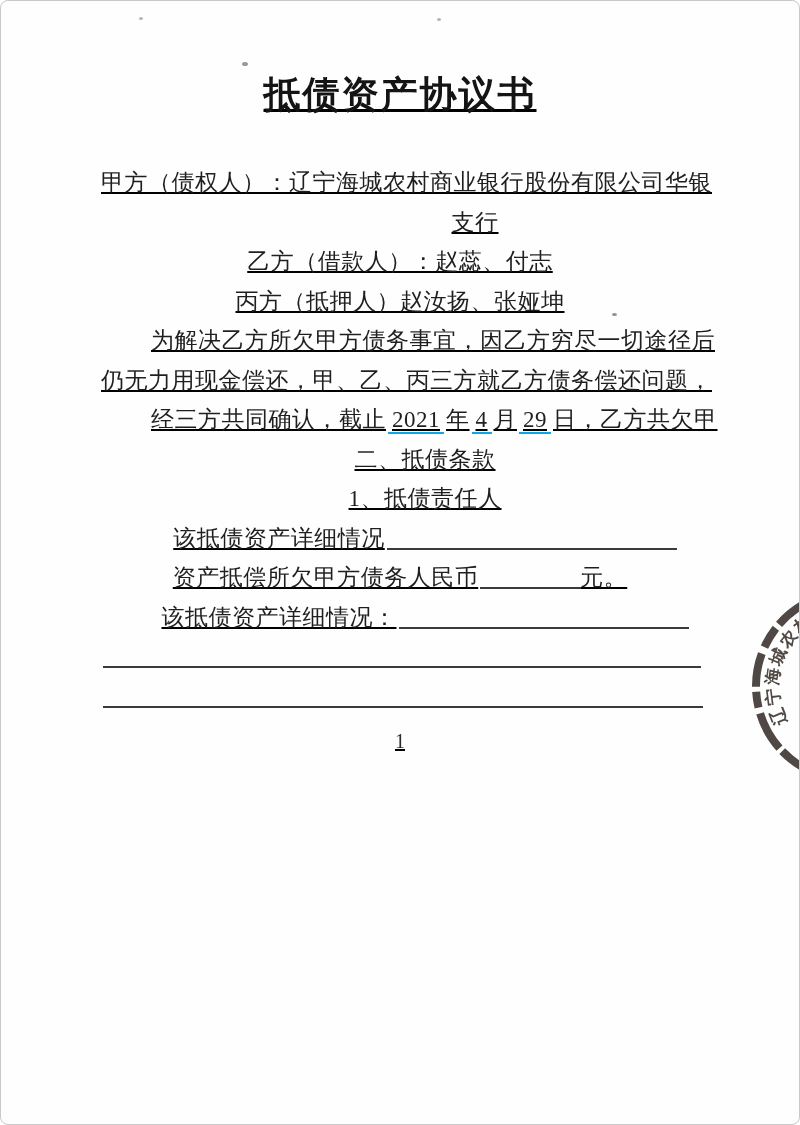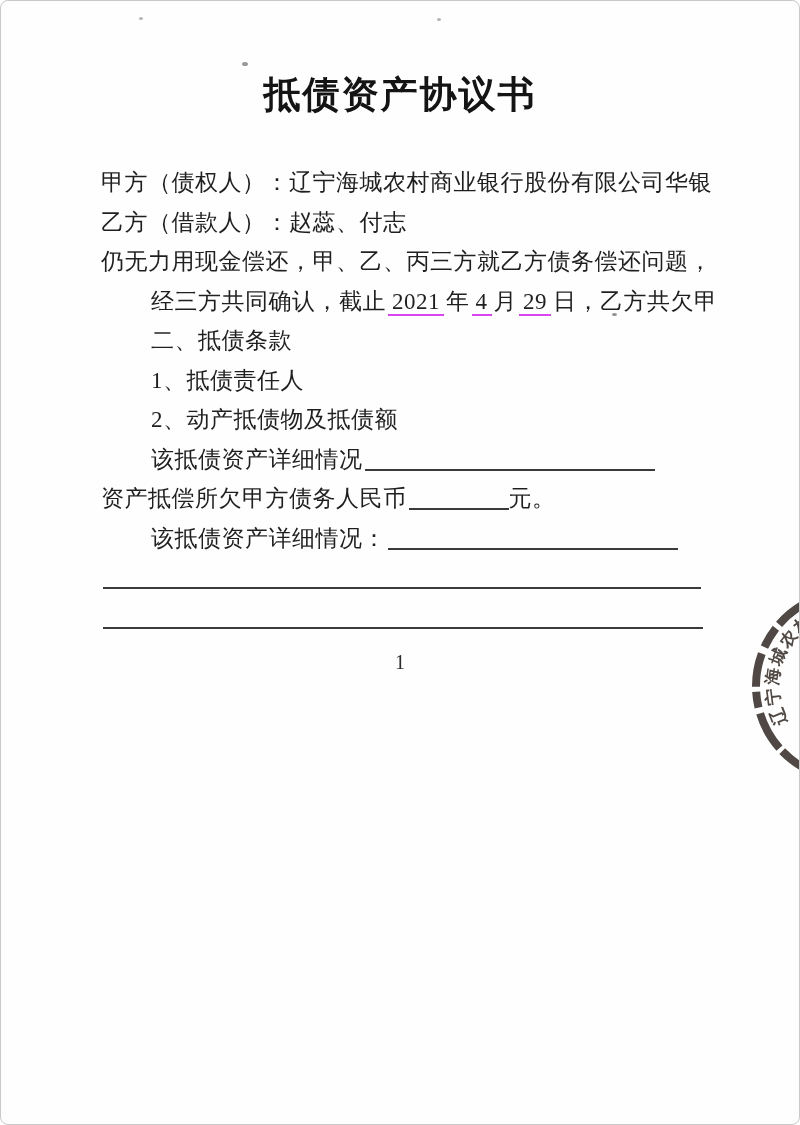--- a/index.html
+++ b/index.html
@@ -7,44 +7,45 @@
     position: relative;
     width: 800px;
     height: 1125px;
     box-sizing: border-box;
     background: #fefefe;
     border: 1px solid #c9c9c9;
     border-radius: 8px;
     overflow: hidden;
     font-family: "Liberation Serif", "DejaVu Serif", serif;
   }
-  .doc { padding: 0 100px; }
+  .doc { padding: 0 100px; text-decoration: underline; }
   h1.title {
     margin: 72px 0 0 0;
     text-align: center;
     font-size: 37px;
     line-height: 44px;
     font-weight: bold;
     letter-spacing: 2px;
     color: #141414;
   }
   .lines { margin-top: 46px; }
   .line {
     font-size: 23px;
     line-height: 39.5px;
     color: #1f1f1f;
     white-space: nowrap;
     letter-spacing: 0.5px;
+    text-align: center;
   }
   .ind-para { padding-left: 50px; }
   .ind-hang { padding-left: 150px; }
   .line:nth-child(20) { margin-top: 22px; }   
   .line:nth-child(21) { margin-top: 10px; }  
   .u {
-    border-bottom: 2px solid #d946ef;
+    border-bottom: 2px solid #0ea5e9;
     padding: 0 4px;
     margin: 0 2px;
   }
   .blank {
     display: inline-block;
     border-bottom: 2px solid #3a3a3a;
     height: 24px;
     vertical-align: -4px;
     margin-left: 2px;
   }
@@ -69,26 +70,28 @@
   .speck.s4 { left: 611px; top: 312px; width: 5px; height: 3px; background:#8f8f8f; }
 </style>
 </head>
 <body>
 
 <div class="page">
   <div class="doc">
     <h1 class="title">抵债资产协议书</h1>
     <div class="lines">
         <div class="line"><span>甲方（债权人）：辽宁海城农村商业银行股份有限公司华银</span></div>
+        <div class="line ind-hang"><span>支行</span></div>
         <div class="line"><span>乙方（借款人）：赵蕊、付志</span></div>
+        <div class="line"><span>丙方（抵押人）赵汝扬、张娅坤</span></div>
+        <div class="line ind-para"><span>为解决乙方所欠甲方债务事宜，因乙方穷尽一切途径后</span></div>
         <div class="line"><span>仍无力用现金偿还，甲、乙、丙三方就乙方债务偿还问题，</span></div>
         <div class="line ind-para"><span>经三方共同确认，截止</span><span class="u">2021</span><span>年</span><span class="u">4</span><span>月</span><span class="u">29</span><span>日，乙方共欠甲</span></div>
         <div class="line ind-para"><span>二、抵债条款</span></div>
         <div class="line ind-para"><span>1、抵债责任人</span></div>
-        <div class="line ind-para"><span>2、动产抵债物及抵债额</span></div>
         <div class="line ind-para"><span>该抵债资产详细情况</span><span class="blank" style="width: 290px;"></span></div>
         <div class="line"><span>资产抵偿所欠甲方债务人民币</span><span class="blank" style="width: 100px;"></span><span>元。</span></div>
         <div class="line ind-para"><span>该抵债资产详细情况：</span><span class="blank" style="width: 290px;"></span></div>
         <div class="line"><span class="blank" style="width: 598px;"></span></div>
         <div class="line"><span class="blank" style="width: 600px;"></span></div>
       </div>
     <div class="pagenum">1</div>
   </div>
 
   <svg class="stamp" xmlns="http://www.w3.org/2000/svg">

